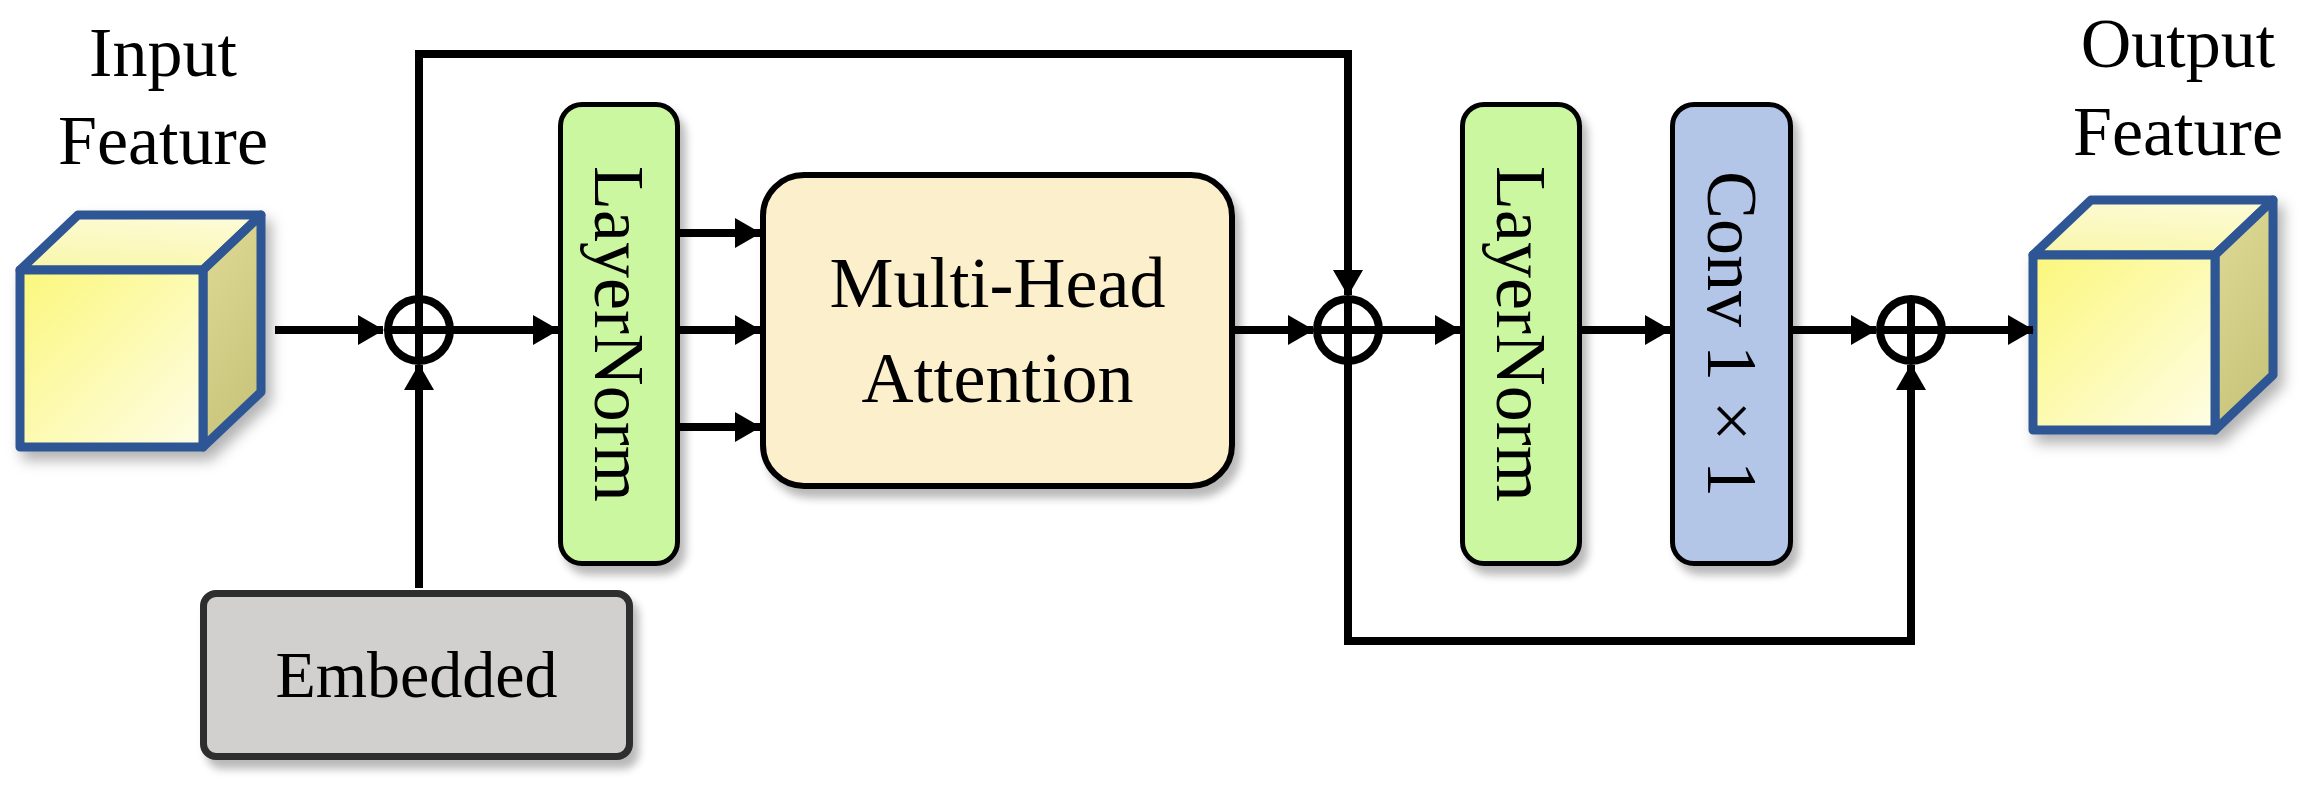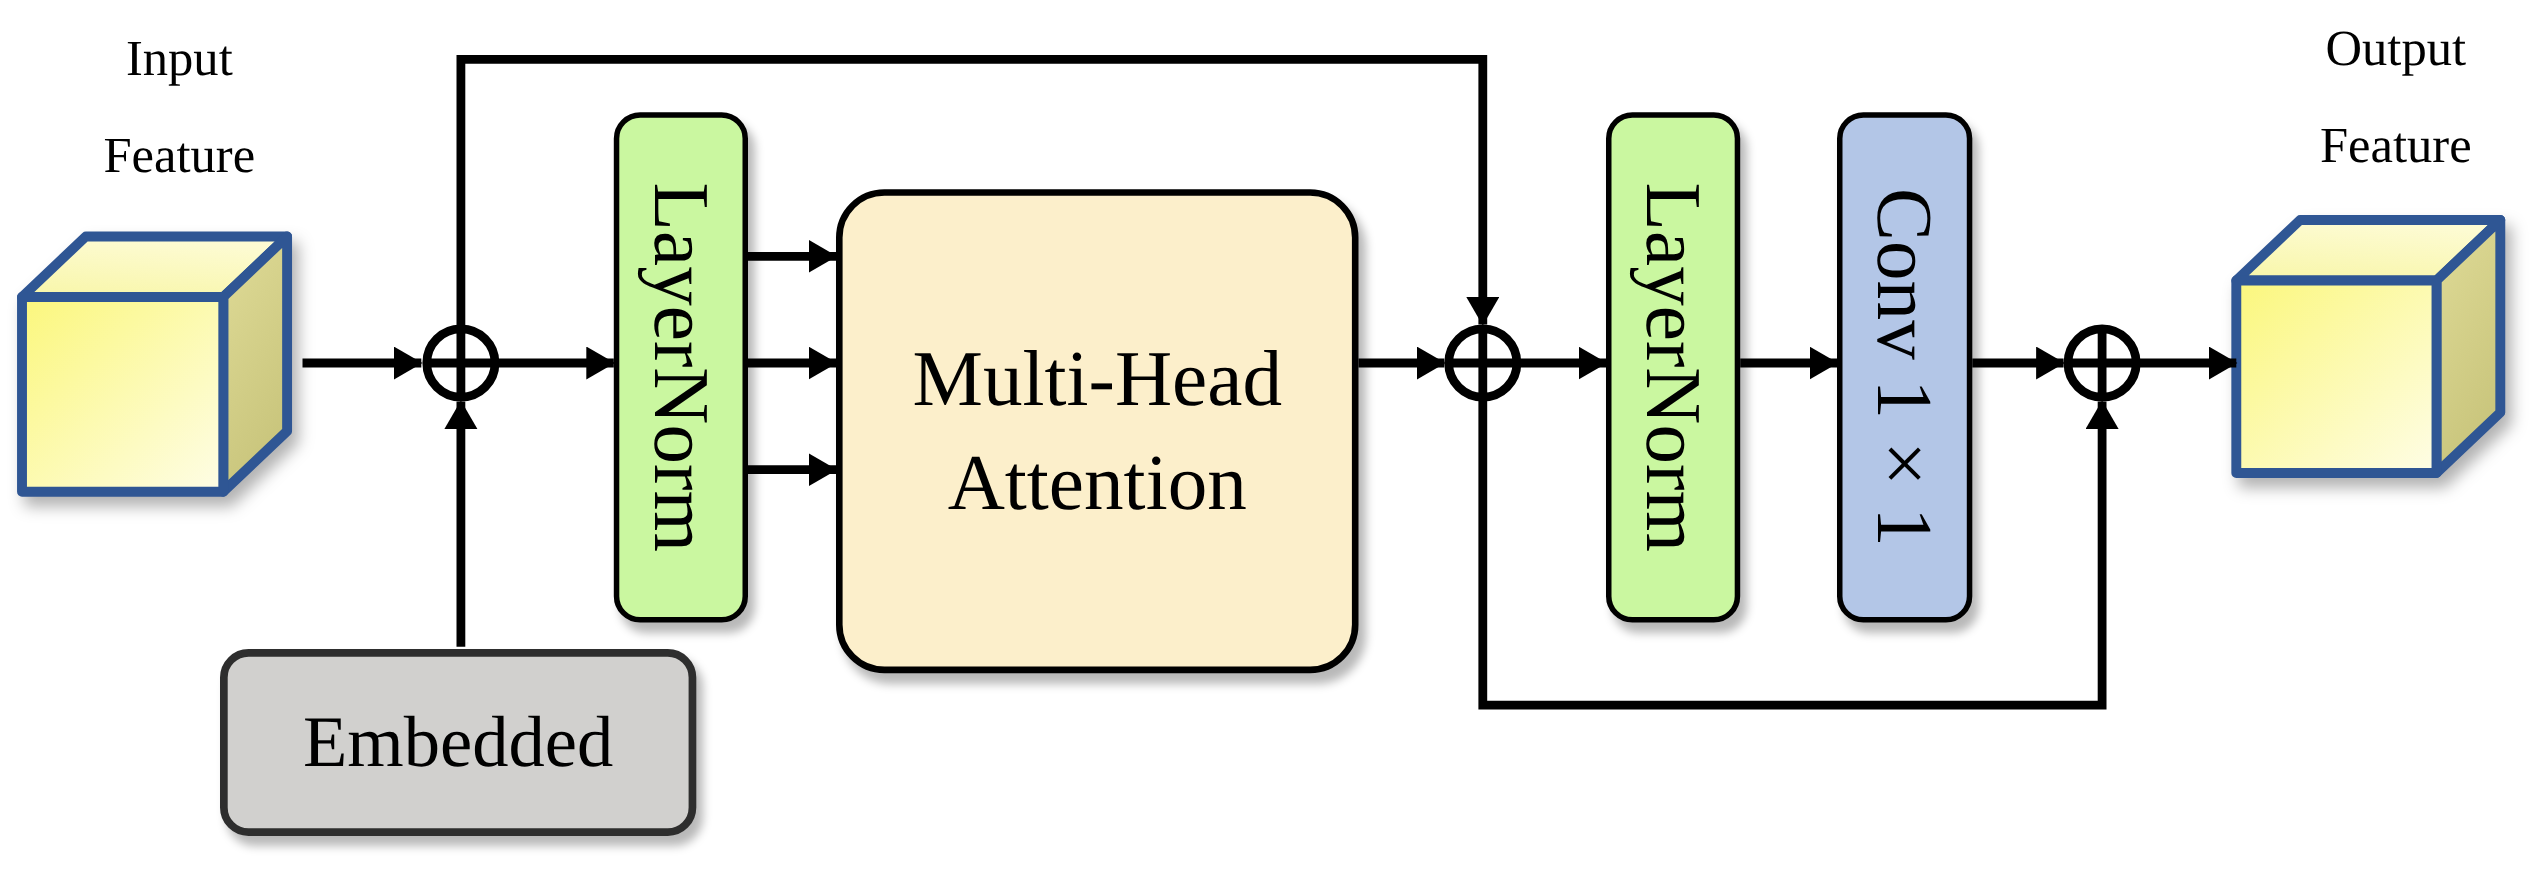--- a/index.html
+++ b/index.html
@@ -29,29 +29,29 @@
   .box{
     position:absolute; box-sizing:border-box; display:flex; flex-direction:column;
     align-items:center; justify-content:center; text-align:center;
     border:5px solid var(--box-border); box-shadow:6px 9px 9px rgba(0,0,0,0.28);
   }
   .ln{left:0; top:102px; width:122px; height:464px; border-radius:24px; background:var(--layernorm-fill);}
   .ln1{left:558px;} .ln2{left:1460px;}
   .conv{left:1670px; top:102px; width:123px; height:464px; border-radius:24px; background:var(--conv-fill);}
   .vlabel{writing-mode:vertical-rl; font-size:72px; line-height:1; white-space:nowrap;}
   .mha{
-    left:760px; top:172px; width:475px; height:440px; border-radius:44px;
+    left:760px; top:172px; width:475px; height:317px; border-radius:44px;
     background:var(--mha-fill); border-width:6px; font-size:72px; line-height:95px;
   }
   .emb{
-    left:200px; top:590px; width:433px; height:170px; border-radius:26px;
+    left:200px; top:590px; width:433px; height:170px; border-radius:16px;
     background:var(--embedded-fill); border:7px solid var(--embedded-border);
     font-size:66px; line-height:90px;
   }
-  .iotitle{position:absolute; width:320px; text-align:center; font-size:46px; line-height:88px;}
+  .iotitle{position:absolute; width:320px; text-align:center; font-size:70px; line-height:88px;}
   .in-title{left:3px; top:9px;} .out-title{left:2018px; top:0px;}
 </style>
 </head>
 <body>
 
 <div class="canvas">
 
   <svg class="layer" width="2313" height="798" viewBox="0 0 2313 798">
     <defs>
       <marker id="ah" markerUnits="userSpaceOnUse" markerWidth="27" markerHeight="32" refX="25" refY="15" orient="auto">

